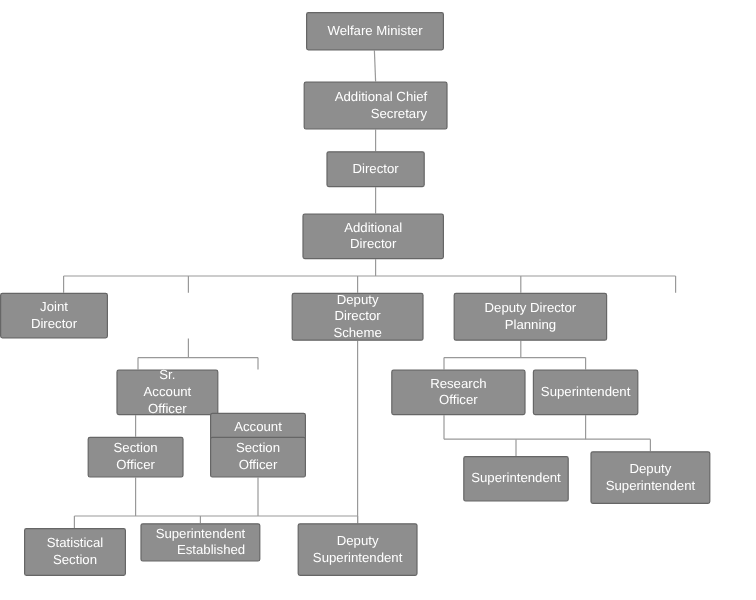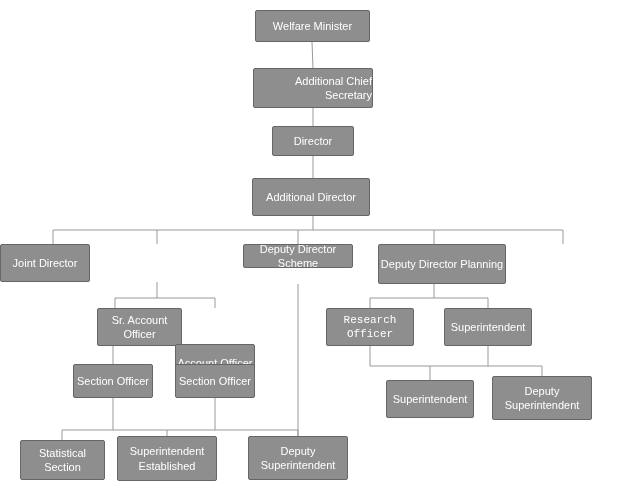--- a/index.html
+++ b/index.html
@@ -20,21 +20,21 @@
     .node {
       position: absolute;
       background: #8e8e8e;
       color: #fff;
       border: 1px solid #666;
       border-radius: 2px;
       text-align: center;
       display: flex;
       align-items: center;
       justify-content: center;
-      padding: 2px 0;
+      padding: 2px 16px;
       line-height: 1.3;
     }
     svg.lines {
       position: absolute;
       top: 0; left: 0;
       width: 630px;
       height: 500px;
       pointer-events: none;
     }
     svg.lines line, svg.lines path {
@@ -92,26 +92,26 @@
     <line x1="370" y1="366" x2="542" y2="366"></line>
     <line x1="430" y1="366" x2="430" y2="380"></line>
     <line x1="542" y1="366" x2="542" y2="376"></line>
   </svg>
 
 <div class="node" style="left: 255px; top: 10px; width: 115px; height: 32px;">Welfare Minister</div>
     <div class="node" style="left: 253px; top: 68px; width: 120px; height: 40px; text-align: right;">Additional Chief Secretary</div>
     <div class="node" style="left: 252px; top: 178px; width: 118px; height: 38px;">Additional Director</div>
     <div class="node" style="left: 272px; top: 126px; width: 82px; height: 30px;">Director</div>
     <div class="node" style="left: 0; top: 244px; width: 90px; height: 38px;">Joint Director</div>
-    <div class="node" style="left: 243px; top: 244px; width: 110px; height: 24px;">Deputy Director Scheme</div>
+    <div class="node" style="left: 243px; top: 244px; width: 110px; height: 40px;">Deputy Director Scheme</div>
     <div class="node" style="left: 378px; top: 244px; width: 128px; height: 40px;">Deputy Director Planning</div>
     <div class="node" style="left: 73px; top: 308px; width: 85px; height: 38px; margin-left: 24px;">Sr. Account Officer</div>
     <div class="node" style="left: 175px; top: 308px; width: 80px; height: 38px; margin-top: 36px;">Account Officer</div>
     <div class="node" style="left: 73px; top: 364px; width: 80px; height: 34px;">Section Officer</div>
     <div class="node" style="left: 175px; top: 364px; width: 80px; height: 34px;">Section Officer</div>
-    <div class="node" style="left: 326px; top: 308px; width: 88px; height: 38px; font-family: Liberation Mono, monospace;">Research Officer</div>
+    <div class="node" style="left: 326px; top: 308px; width: 112px; height: 38px;">Research Officer</div>
     <div class="node" style="left: 444px; top: 308px; width: 88px; height: 38px;">Superintendent</div>
     <div class="node" style="left: 386px; top: 380px; width: 88px; height: 38px;">Superintendent</div>
     <div class="node" style="left: 492px; top: 376px; width: 100px; height: 44px;">Deputy Superintendent</div>
     <div class="node" style="left: 20px; top: 440px; width: 85px; height: 40px;">Statistical Section</div>
-    <div class="node" style="left: 117px; top: 436px; width: 100px; height: 45px;">Superintendent Established</div>
+    <div class="node" style="left: 117px; top: 436px; width: 100px; height: 32px; text-align: right;">Superintendent Established</div>
     <div class="node" style="left: 248px; top: 436px; width: 100px; height: 44px;">Deputy Superintendent</div>
   </div>
 
 </body></html>

